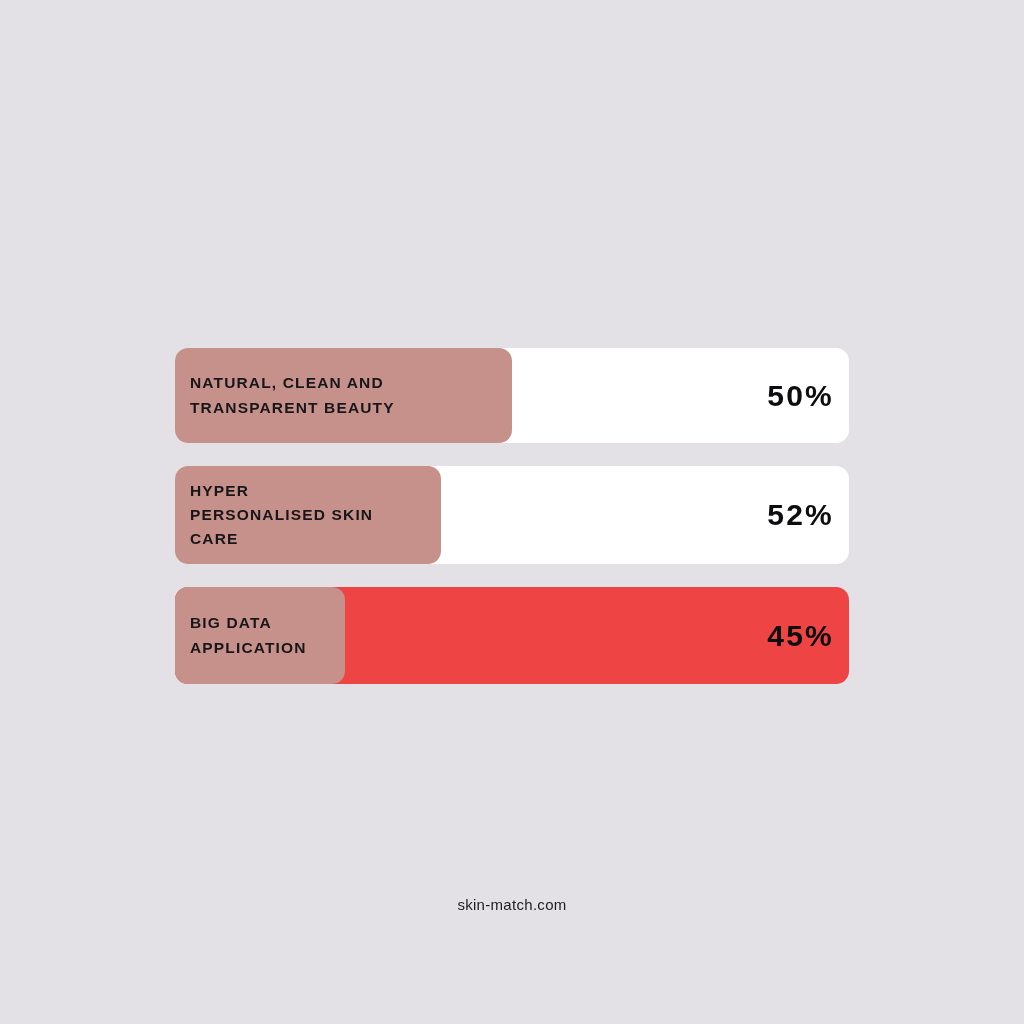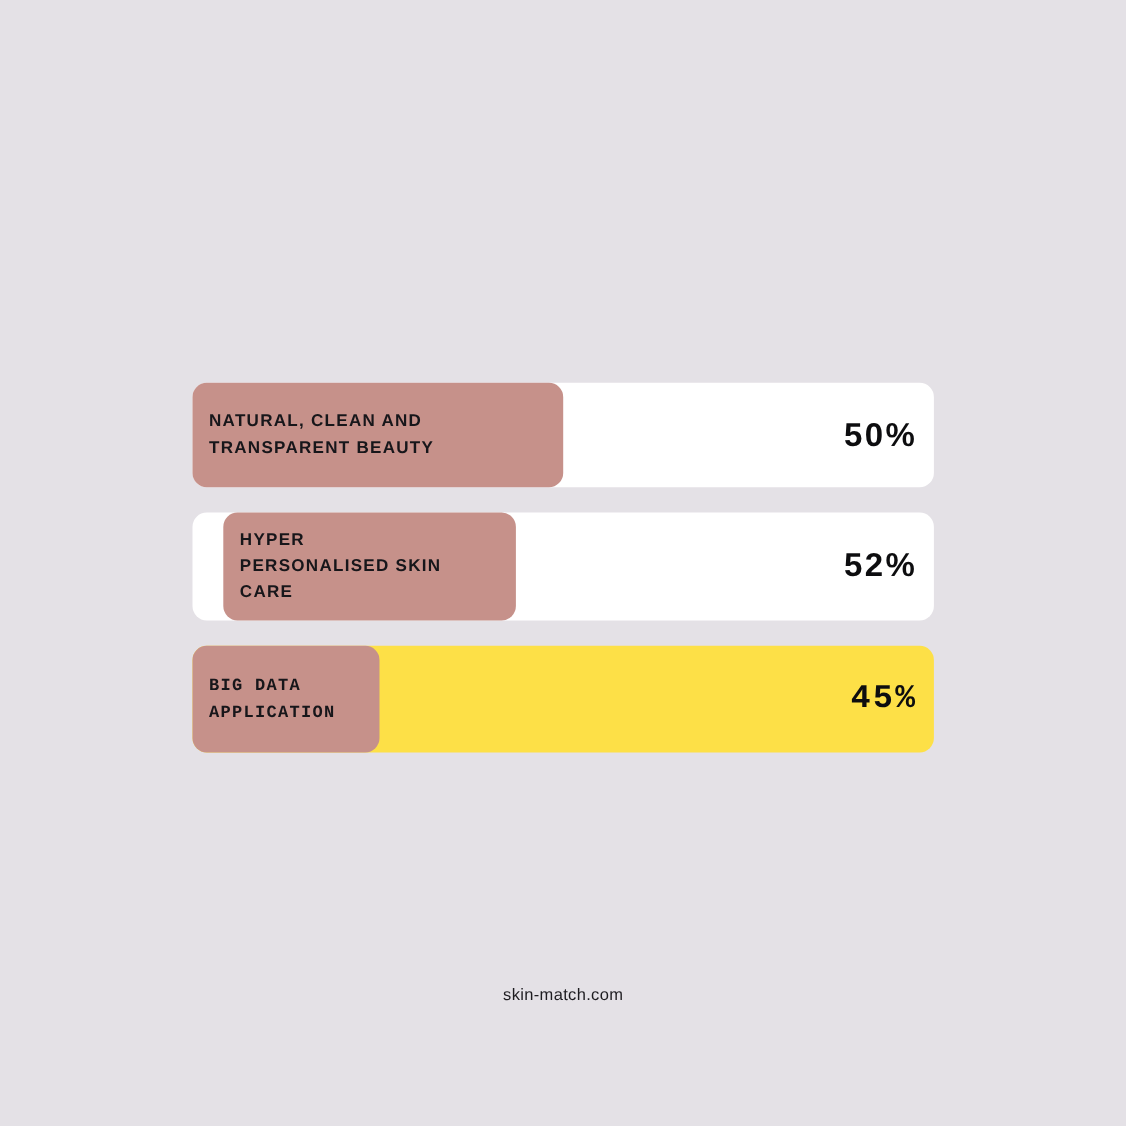--- a/index.html
+++ b/index.html
@@ -107,30 +107,30 @@
 
     <div class="bar-row row-0" style="background: rgb(255, 255, 255);">
       <div class="bar-fill" style="width: 50%; background: rgb(198, 145, 138);">
         <span class="bar-label">NATURAL, CLEAN AND
 TRANSPARENT BEAUTY</span>
       </div>
       <span class="bar-value">50%</span>
     </div>
 
     <div class="bar-row row-1" style="background: rgb(255, 255, 255);">
-      <div class="bar-fill" style="width: 39.5%; background: rgb(198, 145, 138); margin-left: 28px;">
+      <div class="bar-fill" style="width: 39.5%; background: rgb(198, 145, 138);">
         <span class="bar-label">HYPER
 PERSONALISED SKIN
 CARE</span>
       </div>
       <span class="bar-value">52%</span>
     </div>
 
 
-    <div class="bar-row row-3" style="background: #fde047; font-family: Liberation Mono, monospace;">
+    <div class="bar-row row-3" style="background: #ef4444;">
       <div class="bar-fill" style="width: 25.2%; background: rgb(198, 145, 138);">
         <span class="bar-label">BIG DATA
 APPLICATION</span>
       </div>
       <span class="bar-value">45%</span>
     </div>
 
   </div>
 
   <div id="footer">skin-match.com</div>

